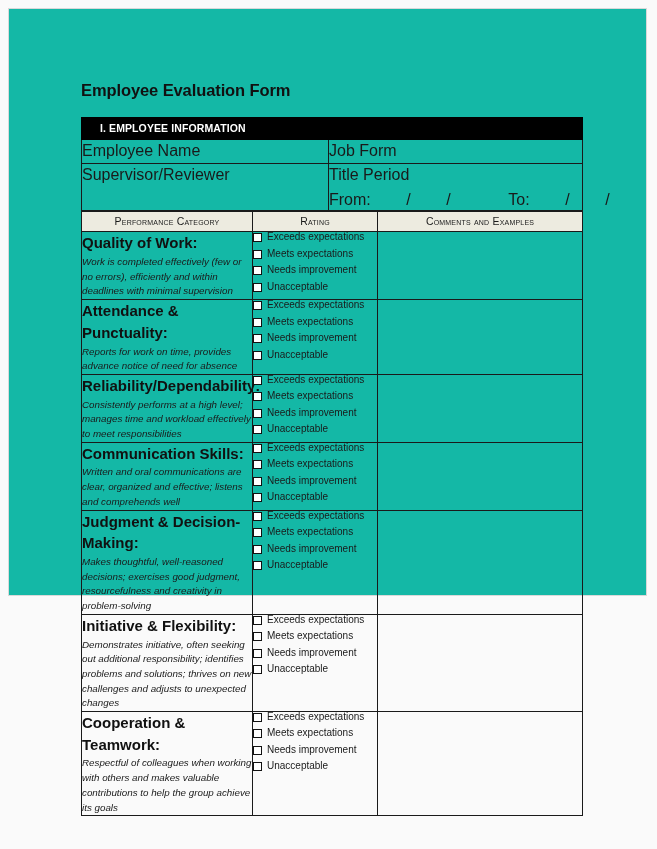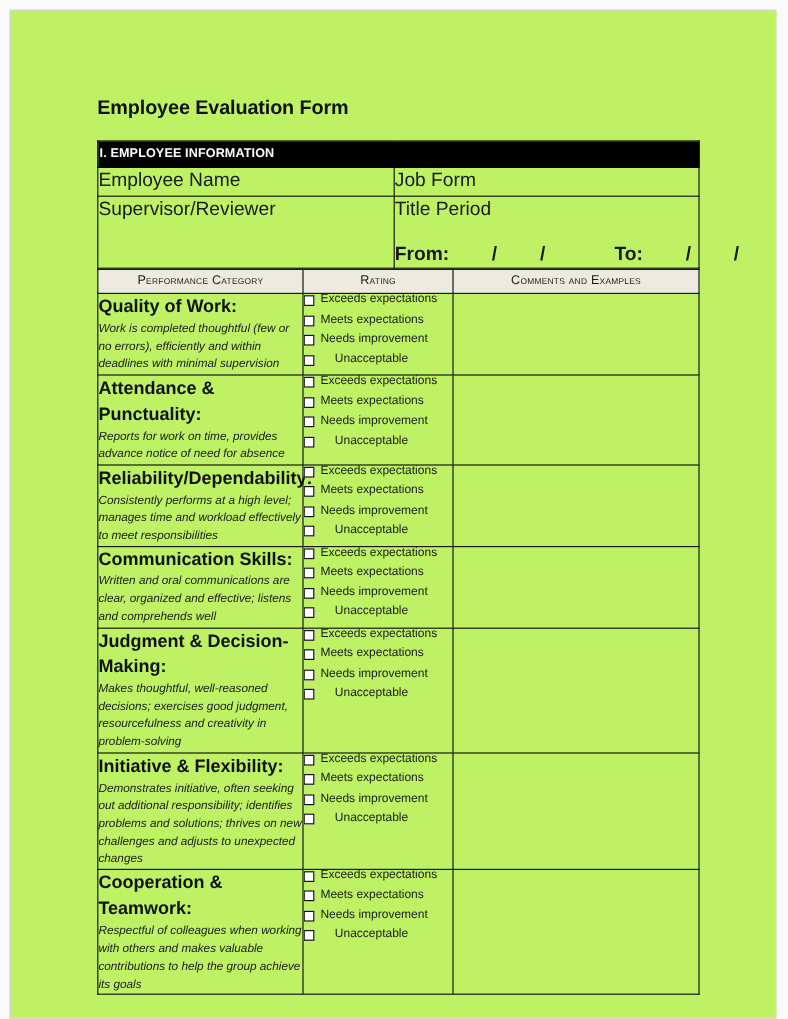--- a/index.html
+++ b/index.html
@@ -11,22 +11,22 @@
     width: 657px;
     height: 849px;
     font-family: "Liberation Sans", sans-serif;
     overflow: hidden;
   }
   .page {
     position: absolute;
     left: 8px;
     top: 8px;
     width: 639px;
-    height: 841px;
-    background: #bef264;
+    height: 588px;
+    background: #14b8a6;
     border: 1px solid #d9d9d9;
     box-sizing: border-box;
   }
   .content {
     position: absolute;
     left: 72px;
     top: 72px;
     width: 501px;
   }
   .doc-title {
@@ -51,38 +51,37 @@
   }
 
   
   .section-bar td {
     background: #000000;
     border: 1px solid #000000;
     color: #ffffff;
     font-size: 10.5px;
     font-weight: bold;
     letter-spacing: 0.1px;
-    padding: 4px 0 4px 1px;
+    padding: 4px 0 4px 18px;
     height: 13px;
   }
 
   
   .info-cell {
     font-size: 16px;
     color: #1a1a1a;
     padding: 5px 0 5px 6px;
     height: 23px;
     line-height: 1.35;
   }
   .info-cell.tall { height: 27px; }
   .period-line {
     display: block;
-    margin-top: 16px;
+    margin-top: 3px;
     white-space: pre;
-    font-weight: bold;
   }
 
   
   .colhead td {
     background: #edebe0;
     text-align: center;
     font-size: 10.5px;
     font-variant: small-caps;
     color: #1a1a1a;
     padding: 3px 0 3px 0;
@@ -113,21 +112,21 @@
     padding: 7px 0 7px 8px;
   }
   .opt {
     display: flex;
     align-items: flex-start;
     font-size: 10px;
     color: #1a1a1a;
     line-height: 1.0;
     margin-bottom: 6.5px;
   }
-  .opt:last-child { margin-bottom: 0; gap: 12px; }
+  .opt:last-child { margin-bottom: 0; }
   .chk {
     display: inline-block;
     width: 7px;
     height: 7px;
     border: 1.6px solid #111111;
     background: #ffffff;
     margin-right: 5px;
     margin-top: 1px;
     flex: none;
     box-sizing: content-box;
@@ -184,21 +183,21 @@
         <tr class="colhead">
           <td>Performance Category</td>
           <td>Rating</td>
           <td>Comments and Examples</td>
         </tr>
       </tbody>
       <tbody id="rows-body">
           <tr>
             <td class="cat-cell">
               <span class="cat-title">Quality of Work:</span>
-              <span class="cat-desc">Work is completed thoughtful (few or no errors), efficiently and within deadlines with minimal supervision</span>
+              <span class="cat-desc">Work is completed effectively (few or no errors), efficiently and within deadlines with minimal supervision</span>
             </td>
             <td class="rating-cell">
               <label class="opt">
                 <span class="chk"></span>
                 <span>Exceeds expectations</span>
               </label>
               <label class="opt">
                 <span class="chk"></span>
                 <span>Meets expectations</span>
               </label>

